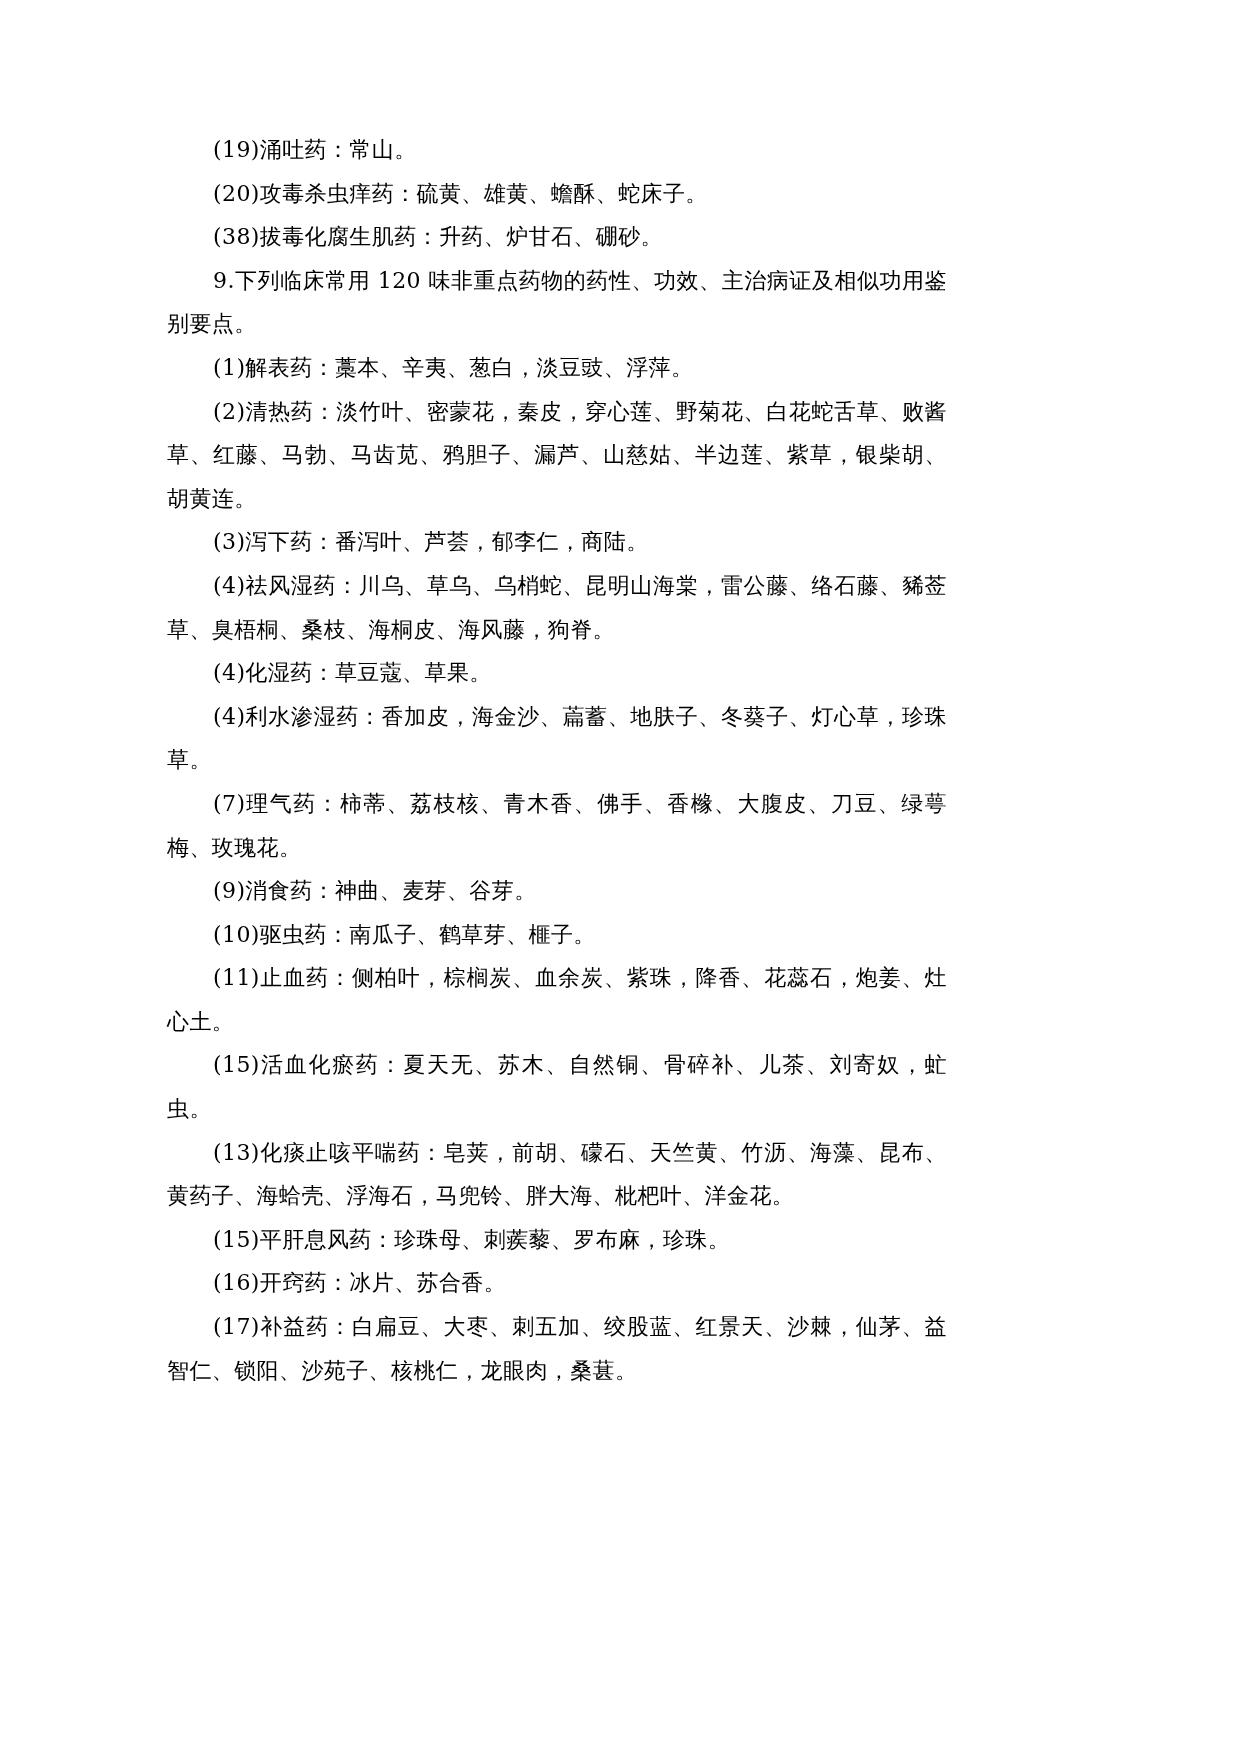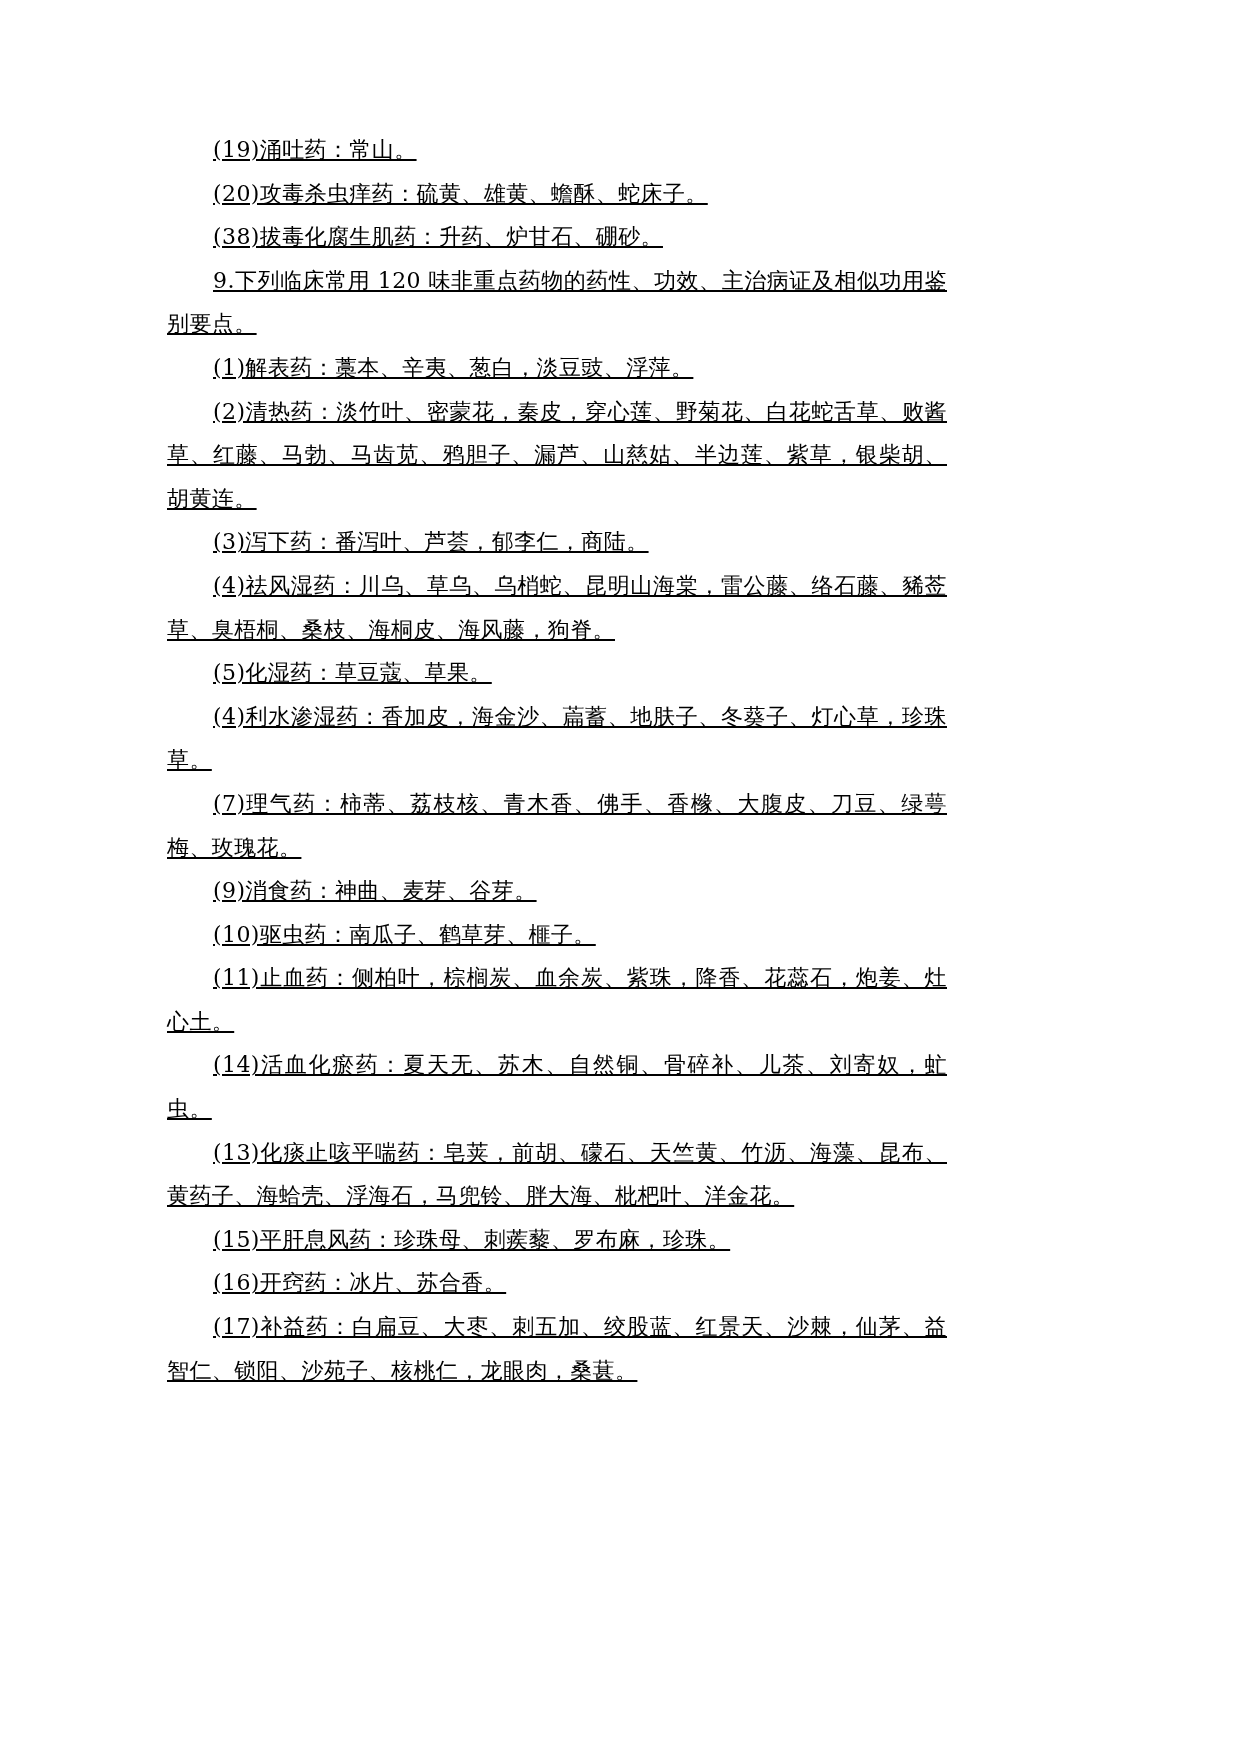--- a/index.html
+++ b/index.html
@@ -15,45 +15,44 @@
     }
     .page {
       position: absolute;
       left: 167px;
       top: 128px;
       width: 780px;
       font-family: "DejaVu Serif", "Liberation Serif", serif;
       font-size: 22px;
       line-height: 43.6px;
       color: #000000;
-      text-decoration: underline;
     }
     .para {
       margin: 0;
       text-indent: 46px;
       text-align: justify;
       letter-spacing: 0.4px;
     }
   </style>
 </head>
 <body>
 
 <div class="page">
   <p class="para">(19)涌吐药：常山。</p>
   <p class="para">(20)攻毒杀虫痒药：硫黄、雄黄、蟾酥、蛇床子。</p>
   <p class="para">(38)拔毒化腐生肌药：升药、炉甘石、硼砂。</p>
   <p class="para">9.下列临床常用 120 味非重点药物的药性、功效、主治病证及相似功用鉴别要点。</p>
   <p class="para">(1)解表药：藁本、辛夷、葱白，淡豆豉、浮萍。</p>
   <p class="para">(2)清热药：淡竹叶、密蒙花，秦皮，穿心莲、野菊花、白花蛇舌草、败酱草、红藤、马勃、马齿苋、鸦胆子、漏芦、山慈姑、半边莲、紫草，银柴胡、胡黄连。</p>
   <p class="para">(3)泻下药：番泻叶、芦荟，郁李仁，商陆。</p>
   <p class="para">(4)祛风湿药：川乌、草乌、乌梢蛇、昆明山海棠，雷公藤、络石藤、豨莶草、臭梧桐、桑枝、海桐皮、海风藤，狗脊。</p>
-  <p class="para">(5)化湿药：草豆蔻、草果。</p>
+  <p class="para">(4)化湿药：草豆蔻、草果。</p>
   <p class="para">(4)利水渗湿药：香加皮，海金沙、萹蓄、地肤子、冬葵子、灯心草，珍珠草。</p>
   <p class="para">(7)理气药：柿蒂、荔枝核、青木香、佛手、香橼、大腹皮、刀豆、绿萼梅、玫瑰花。</p>
   <p class="para">(9)消食药：神曲、麦芽、谷芽。</p>
   <p class="para">(10)驱虫药：南瓜子、鹤草芽、榧子。</p>
   <p class="para">(11)止血药：侧柏叶，棕榈炭、血余炭、紫珠，降香、花蕊石，炮姜、灶心土。</p>
-  <p class="para">(14)活血化瘀药：夏天无、苏木、自然铜、骨碎补、儿茶、刘寄奴，虻虫。</p>
+  <p class="para">(15)活血化瘀药：夏天无、苏木、自然铜、骨碎补、儿茶、刘寄奴，虻虫。</p>
   <p class="para">(13)化痰止咳平喘药：皂荚，前胡、礞石、天竺黄、竹沥、海藻、昆布、黄药子、海蛤壳、浮海石，马兜铃、胖大海、枇杷叶、洋金花。</p>
   <p class="para">(15)平肝息风药：珍珠母、刺蒺藜、罗布麻，珍珠。</p>
   <p class="para">(16)开窍药：冰片、苏合香。</p>
   <p class="para">(17)补益药：白扁豆、大枣、刺五加、绞股蓝、红景天、沙棘，仙茅、益智仁、锁阳、沙苑子、核桃仁，龙眼肉，桑葚。</p>
 </div>
 
 </body></html>

